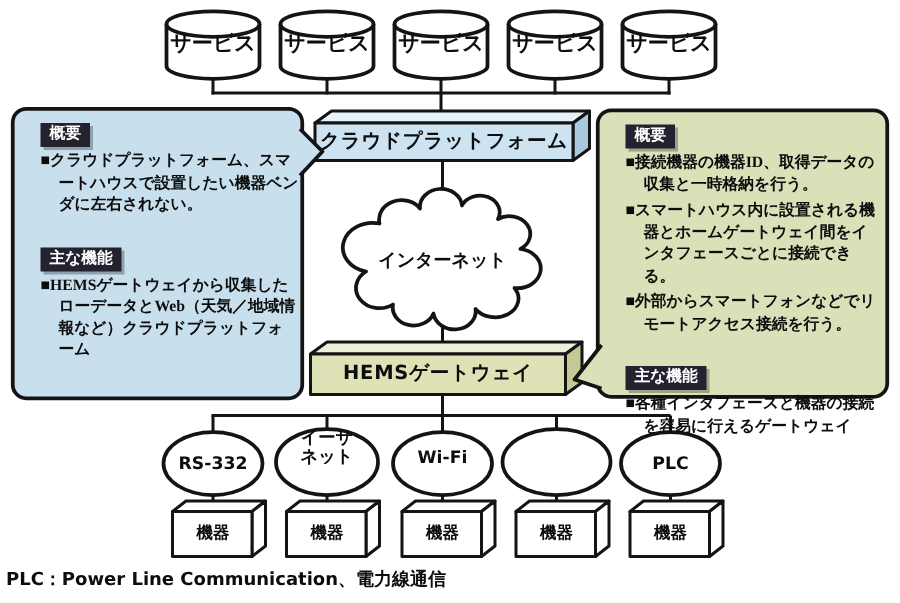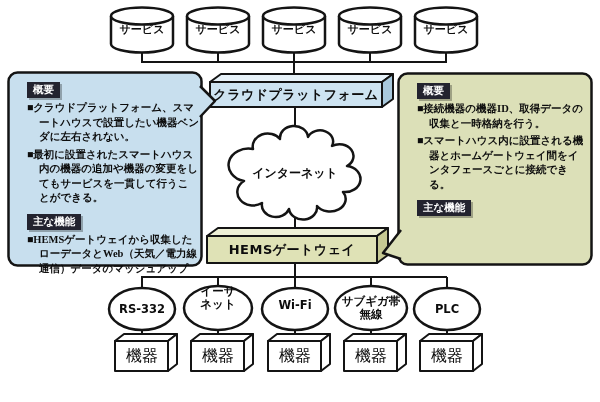--- a/index.html
+++ b/index.html
@@ -1,27 +1,27 @@
 <!DOCTYPE html>
 <html><head>
 <meta charset="utf-8">
 <style>
   html,body{margin:0;padding:0;background:#fff;}
   body{font-family:"DejaVu Sans",sans-serif;color:#0d0d0d;}
   .stage{position:relative;width:600px;height:402px;background:#fff;overflow:hidden;}
   .stage svg{position:absolute;left:0;top:0;}
   .lbl{position:absolute;transform:translate(-50%,-50%);white-space:pre-line;text-align:center;line-height:1.12;color:#0d0d0d;}
-  .svc{font-size:11px;font-weight:600;}
+  .svc{font-size:14px;font-weight:600;}
   .box-label{font-size:13px;font-weight:700;letter-spacing:.5px;}
   .net{font-size:12px;font-weight:600;}
   .if{font-size:11.5px;font-weight:600;}
-  .dev{font-size:16px;font-weight:400;}
+  .dev{font-size:11px;font-weight:700;}
   .note-content{position:absolute;font-family:Liberation Serif, serif;}
   .badge{display:inline-block;background:#23232f;color:#fff;font-size:10.5px;font-weight:700;line-height:1.25;padding:1px 6px 2px;box-shadow:2px 2px 0 rgba(0,0,0,.28);}
-  .fn-badge{margin-top:8px;}
+  .fn-badge{margin-top:20px;}
   .bullet{font-size:10.5px;line-height:14.5px;font-weight:600;padding-left:12px;text-indent:-12px;margin-top:3px;}
   .caption{position:absolute;left:4px;top:378px;font-size:12px;font-weight:600;}
 </style>
 </head>
 <body>
 
 <div class="stage">
 
   <svg width="600" height="402" viewBox="0 0 600 402">
     <g stroke="#141414" stroke-width="2">
@@ -139,38 +139,38 @@
   <div class="lbl svc" style="left:446px;top:30px;">サービス</div>
 
   <div class="lbl net" style="left:295px;top:174px;">インターネット</div>
   <div class="lbl box-label" style="left:296px;top:95px;">クラウドプラットフォーム</div>
   <div class="lbl box-label" style="left:292px;top:250px;">HEMSゲートウェイ</div>
 
   <div class="lbl if" style="left:142px;top:309px;">RS-332</div>
   <div class="lbl if" style="left:218px;top:298px;">イーサ
 ネット</div>
   <div class="lbl if" style="left:295px;top:305px;">Wi-Fi</div>
-  <div class="lbl if" style="left:371px;top:308px;">サブギガ帯
-無線</div>
   <div class="lbl if" style="left:447px;top:309px;">PLC</div>
 
   <div class="lbl dev" style="left:142px;top:356px;">機器</div>
   <div class="lbl dev" style="left:218px;top:356px;">機器</div>
   <div class="lbl dev" style="left:295px;top:356px;">機器</div>
   <div class="lbl dev" style="left:371px;top:356px;">機器</div>
   <div class="lbl dev" style="left:447px;top:356px;">機器</div>
 
   <div class="note-content" style="left:27px;top:79px;width:172px;">
     <span class="badge">概要</span>
     <div class="bullet">■クラウドプラットフォーム、スマートハウスで設置したい機器ベンダに左右されない。</div>
-    <div class="bullet">■最初に設置されたスマートハウス内の機器の追加や機器の変更をしてもサービスを一貫して行うことができる。</div>
     <span class="badge fn-badge">主な機能</span>
-    <div class="bullet">■HEMSゲートウェイから収集したローデータとWeb（天気／電力線通信）データのマッシュアップ</div>
+    <div class="bullet">■HEMSゲートウェイから収集したローデータとWeb（天気／地域情報など）クラウドプラットフォーム</div>
   </div>
 
   <div class="note-content" style="left:417px;top:80px;width:172px;">
     <span class="badge">概要</span>
     <div class="bullet">■接続機器の機器ID、取得データの収集と一時格納を行う。</div>
     <div class="bullet">■スマートハウス内に設置される機器とホームゲートウェイ間をインタフェースごとに接続できる。</div>
+    <div class="bullet">■外部からスマートフォンなどでリモートアクセス接続を行う。</div>
     <span class="badge fn-badge">主な機能</span>
+    <div class="bullet">■各種インタフェースと機器の接続を容易に行えるゲートウェイ</div>
   </div>
 
+  <div class="caption">PLC：Power Line Communication、電力線通信</div>
 </div>
 
 </body></html>

